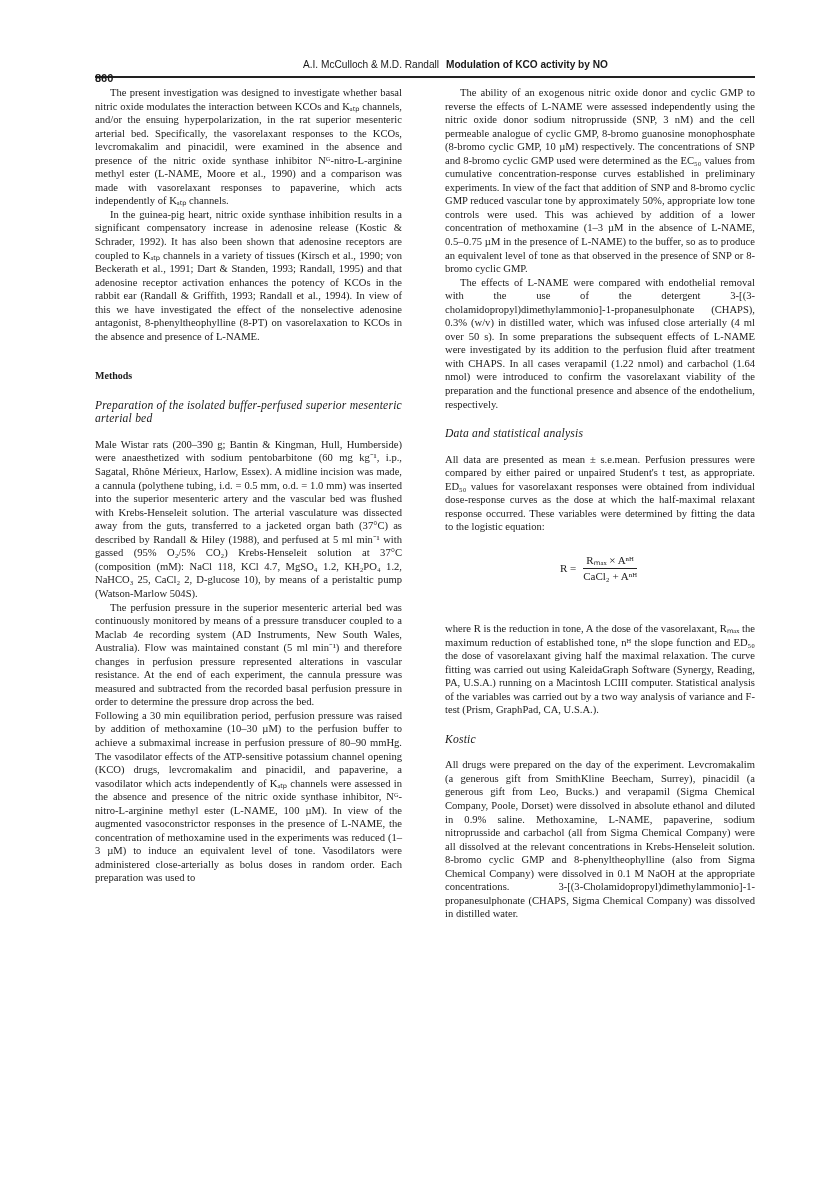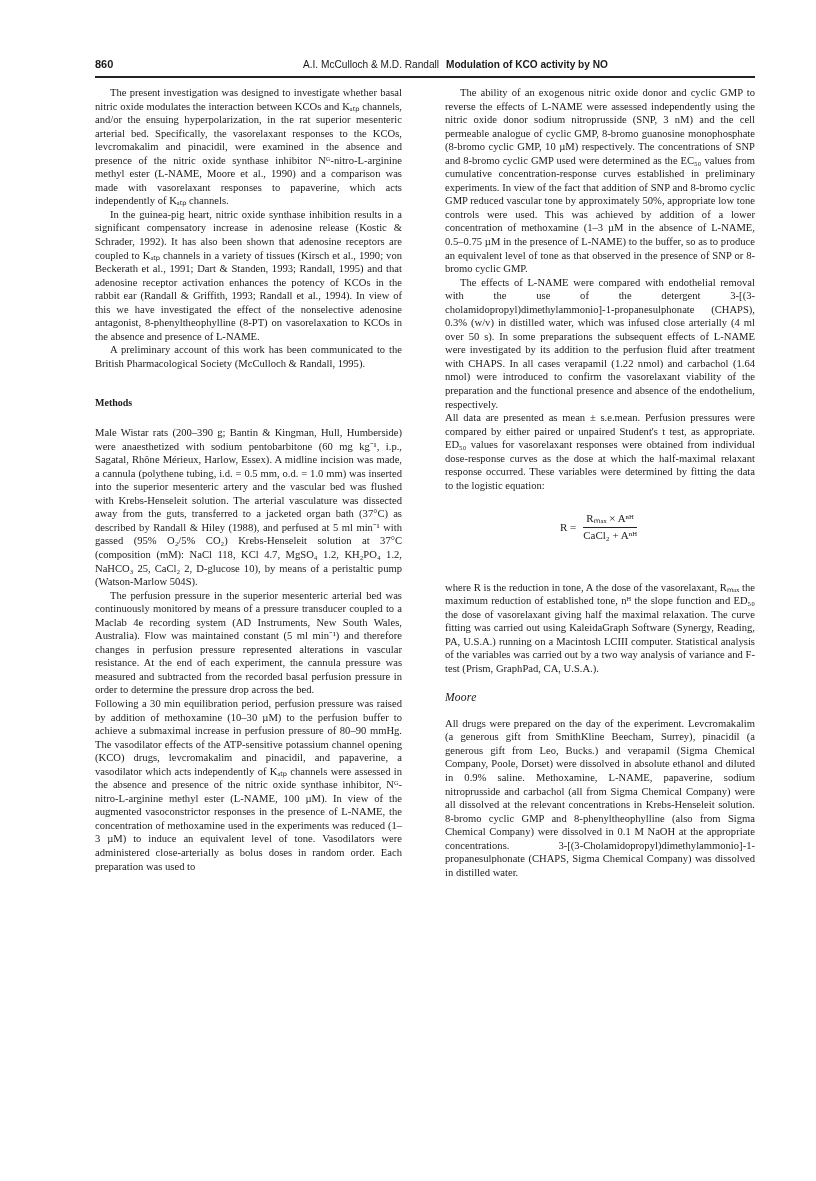--- a/index.html
+++ b/index.html
@@ -1,19 +1,19 @@
 <!DOCTYPE html>
 <html><head>
 <meta charset="utf-8">
 <style>
   html, body { margin: 0; padding: 0; background: #ffffff; }
   body { width: 816px; height: 1181px; position: relative; overflow: hidden; color: #1a1a1a; }
   .page { position: absolute; left: 95px; top: 56px; width: 660px; }
   .header { position: relative; height: 20px; border-bottom: 2px solid #222; font-family: "Liberation Sans", sans-serif; font-size: 11px; font-weight: bold; }
-  .header .pagenum { position: absolute; left: 0; top: 2px; text-align: right; }
+  .header .pagenum { position: absolute; left: 0; top: 16px; text-align: right; }
   .header .authors { position: absolute; left: 208px; top: 2px; font-weight: normal; transform: scaleX(0.92); transform-origin: left; }
   .header .runtitle { position: absolute; left: 351px; top: 2px; transform: scaleX(0.92); transform-origin: left; }
   .cols { position: absolute; top: 30px; left: 0; width: 660px; }
   .col { position: absolute; top: 0; width: 307px; font-family: "Liberation Serif", serif; font-size: 10.6px; line-height: 13.55px; text-align: justify; }
   .col.left { left: 0; }
   .col.right { left: 350px; width: 310px; }
   p { margin: 0; }
   p.indent { text-indent: 15px; }
   h2 { font-family: "Liberation Serif", serif; font-weight: bold; font-size: 10px; margin: 26px 0 16px 0; }
   h3 { font-family: "Liberation Serif", serif; font-style: italic; font-weight: normal; font-size: 11.6px; line-height: 13.5px; margin: 16px 0 12px 0; text-align: left; letter-spacing: 0.2px; }
@@ -30,38 +30,39 @@
   <div class="header">
     <span class="pagenum">860</span>
     <span class="authors">A.I. McCulloch &amp; M.D. Randall</span>
     <span class="runtitle">Modulation of KCO activity by NO</span>
   </div>
 
   <div class="cols">
     <div class="col left">
       <p class="indent">The present investigation was designed to investigate whether basal nitric oxide modulates the interaction between KCOs and Kₐₜₚ channels, and/or the ensuing hyperpolarization, in the rat superior mesenteric arterial bed. Specifically, the vasorelaxant responses to the KCOs, levcromakalim and pinacidil, were examined in the absence and presence of the nitric oxide synthase inhibitor Nᴳ-nitro-L-arginine methyl ester (L-NAME, Moore et al., 1990) and a comparison was made with vasorelaxant responses to papaverine, which acts independently of Kₐₜₚ channels.</p>
       <p class="indent">In the guinea-pig heart, nitric oxide synthase inhibition results in a significant compensatory increase in adenosine release (Kostic &amp; Schrader, 1992). It has also been shown that adenosine receptors are coupled to Kₐₜₚ channels in a variety of tissues (Kirsch et al., 1990; von Beckerath et al., 1991; Dart &amp; Standen, 1993; Randall, 1995) and that adenosine receptor activation enhances the potency of KCOs in the rabbit ear (Randall &amp; Griffith, 1993; Randall et al., 1994). In view of this we have investigated the effect of the nonselective adenosine antagonist, 8-phenyltheophylline (8-PT) on vasorelaxation to KCOs in the absence and presence of L-NAME.</p>
-      <p class="indent">A preliminary account of this work has been communicated to the British Pharmacological Society (McCulloch &amp; Randall, 1995).</p>
       <h2>Methods</h2>
+      <h3>Preparation of the isolated buffer-perfused superior mesenteric arterial bed</h3>
       <p>Male Wistar rats (200–390 g; Bantin &amp; Kingman, Hull, Humberside) were anaesthetized with sodium pentobarbitone (60 mg kg⁻¹, i.p., Sagatal, Rhône Mérieux, Harlow, Essex). A midline incision was made, a cannula (polythene tubing, i.d. = 0.5 mm, o.d. = 1.0 mm) was inserted into the superior mesenteric artery and the vascular bed was flushed with Krebs-Henseleit solution. The arterial vasculature was dissected away from the guts, transferred to a jacketed organ bath (37°C) as described by Randall &amp; Hiley (1988), and perfused at 5 ml min⁻¹ with gassed (95% O₂/5% CO₂) Krebs-Henseleit solution at 37°C (composition (mM): NaCl 118, KCl 4.7, MgSO₄ 1.2, KH₂PO₄ 1.2, NaHCO₃ 25, CaCl₂ 2, D-glucose 10), by means of a peristaltic pump (Watson-Marlow 504S).</p>
       <p class="indent">The perfusion pressure in the superior mesenteric arterial bed was continuously monitored by means of a pressure transducer coupled to a Maclab 4e recording system (AD Instruments, New South Wales, Australia). Flow was maintained constant (5 ml min⁻¹) and therefore changes in perfusion pressure represented alterations in vascular resistance. At the end of each experiment, the cannula pressure was measured and subtracted from the recorded basal perfusion pressure in order to determine the pressure drop across the bed.</p>
       <p>Following a 30 min equilibration period, perfusion pressure was raised by addition of methoxamine (10–30 µM) to the perfusion buffer to achieve a submaximal increase in perfusion pressure of 80–90 mmHg. The vasodilator effects of the ATP-sensitive potassium channel opening (KCO) drugs, levcromakalim and pinacidil, and papaverine, a vasodilator which acts independently of Kₐₜₚ channels were assessed in the absence and presence of the nitric oxide synthase inhibitor, Nᴳ-nitro-L-arginine methyl ester (L-NAME, 100 µM). In view of the augmented vasoconstrictor responses in the presence of L-NAME, the concentration of methoxamine used in the experiments was reduced (1–3 µM) to induce an equivalent level of tone. Vasodilators were administered close-arterially as bolus doses in random order. Each preparation was used to</p>
     </div>
 
     <div class="col right">
       <p class="indent">The ability of an exogenous nitric oxide donor and cyclic GMP to reverse the effects of L-NAME were assessed independently using the nitric oxide donor sodium nitroprusside (SNP, 3 nM) and the cell permeable analogue of cyclic GMP, 8-bromo guanosine monophosphate (8-bromo cyclic GMP, 10 µM) respectively. The concentrations of SNP and 8-bromo cyclic GMP used were determined as the EC₅₀ values from cumulative concentration-response curves established in preliminary experiments. In view of the fact that addition of SNP and 8-bromo cyclic GMP reduced vascular tone by approximately 50%, appropriate low tone controls were used. This was achieved by addition of a lower concentration of methoxamine (1–3 µM in the absence of L-NAME, 0.5–0.75 µM in the presence of L-NAME) to the buffer, so as to produce an equivalent level of tone as that observed in the presence of SNP or 8-bromo cyclic GMP.</p>
       <p class="indent">The effects of L-NAME were compared with endothelial removal with the use of the detergent 3-[(3-cholamidopropyl)dimethylammonio]-1-propanesulphonate (CHAPS), 0.3% (w/v) in distilled water, which was infused close arterially (4 ml over 50 s). In some preparations the subsequent effects of L-NAME were investigated by its addition to the perfusion fluid after treatment with CHAPS. In all cases verapamil (1.22 nmol) and carbachol (1.64 nmol) were introduced to confirm the vasorelaxant viability of the preparation and the functional presence and absence of the endothelium, respectively.</p>
+      <h3>Data and statistical analysis</h3>
       <p>All data are presented as mean ± s.e.mean. Perfusion pressures were compared by either paired or unpaired Student's t test, as appropriate. ED₅₀ values for vasorelaxant responses were obtained from individual dose-response curves as the dose at which the half-maximal relaxant response occurred. These variables were determined by fitting the data to the logistic equation:</p>
       <div class="equation">
         <span class="eq-wrap">
           <span>R =</span>
           <span class="frac">
             <span class="num">Rₘₐₓ × Aⁿᴴ</span>
             <span class="den">CaCl₂ + Aⁿᴴ</span>
           </span>
         </span>
       </div>
       <p>where R is the reduction in tone, A the dose of the vasorelaxant, Rₘₐₓ the maximum reduction of established tone, nᴴ the slope function and ED₅₀ the dose of vasorelaxant giving half the maximal relaxation. The curve fitting was carried out using KaleidaGraph Software (Synergy, Reading, PA, U.S.A.) running on a Macintosh LCIII computer. Statistical analysis of the variables was carried out by a two way analysis of variance and F-test (Prism, GraphPad, CA, U.S.A.).</p>
-      <h3>Moore</h3>
+      <h3>Kostic</h3>
       <p>All drugs were prepared on the day of the experiment. Levcromakalim (a generous gift from SmithKline Beecham, Surrey), pinacidil (a generous gift from Leo, Bucks.) and verapamil (Sigma Chemical Company, Poole, Dorset) were dissolved in absolute ethanol and diluted in 0.9% saline. Methoxamine, L-NAME, papaverine, sodium nitroprusside and carbachol (all from Sigma Chemical Company) were all dissolved at the relevant concentrations in Krebs-Henseleit solution. 8-bromo cyclic GMP and 8-phenyltheophylline (also from Sigma Chemical Company) were dissolved in 0.1 M NaOH at the appropriate concentrations. 3-[(3-Cholamidopropyl)dimethylammonio]-1-propanesulphonate (CHAPS, Sigma Chemical Company) was dissolved in distilled water.</p>
     </div>
   </div>
 </div>
 
 </body></html>

